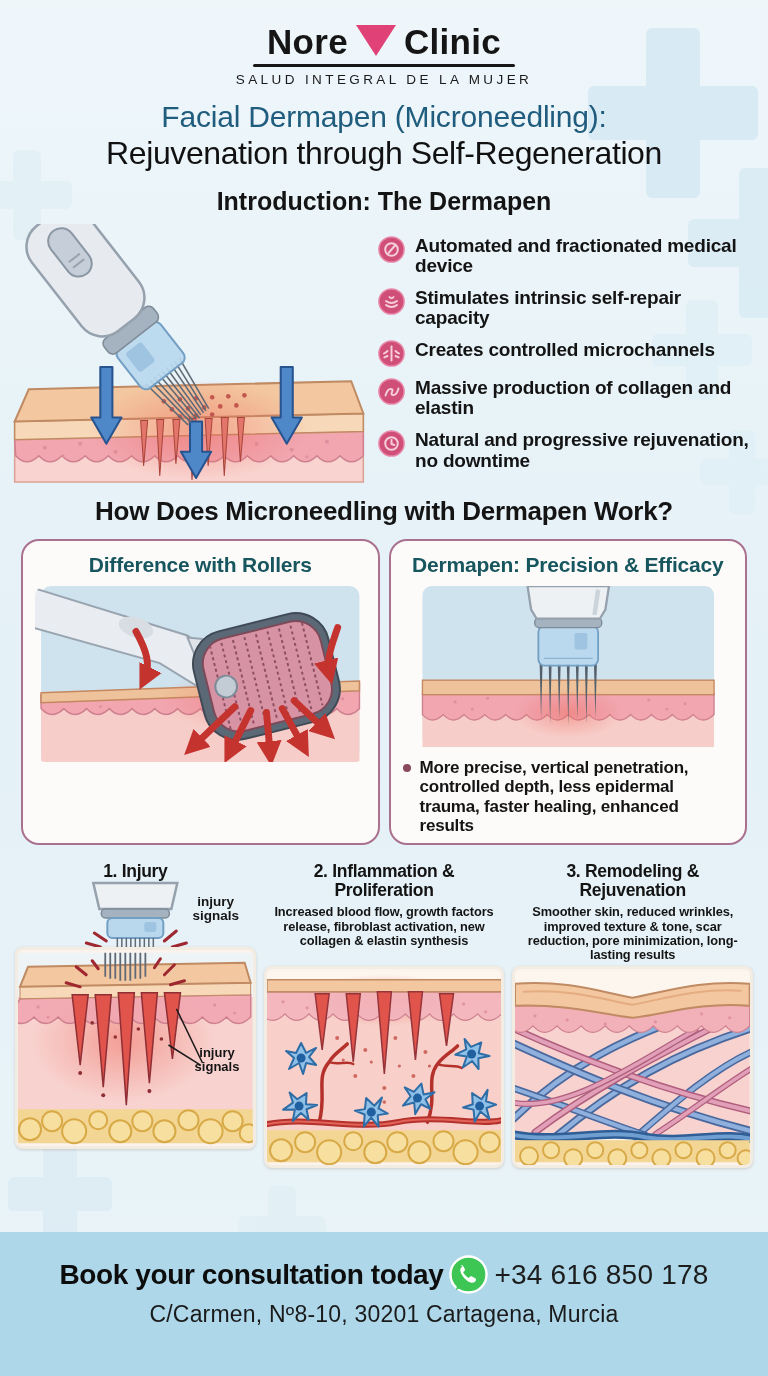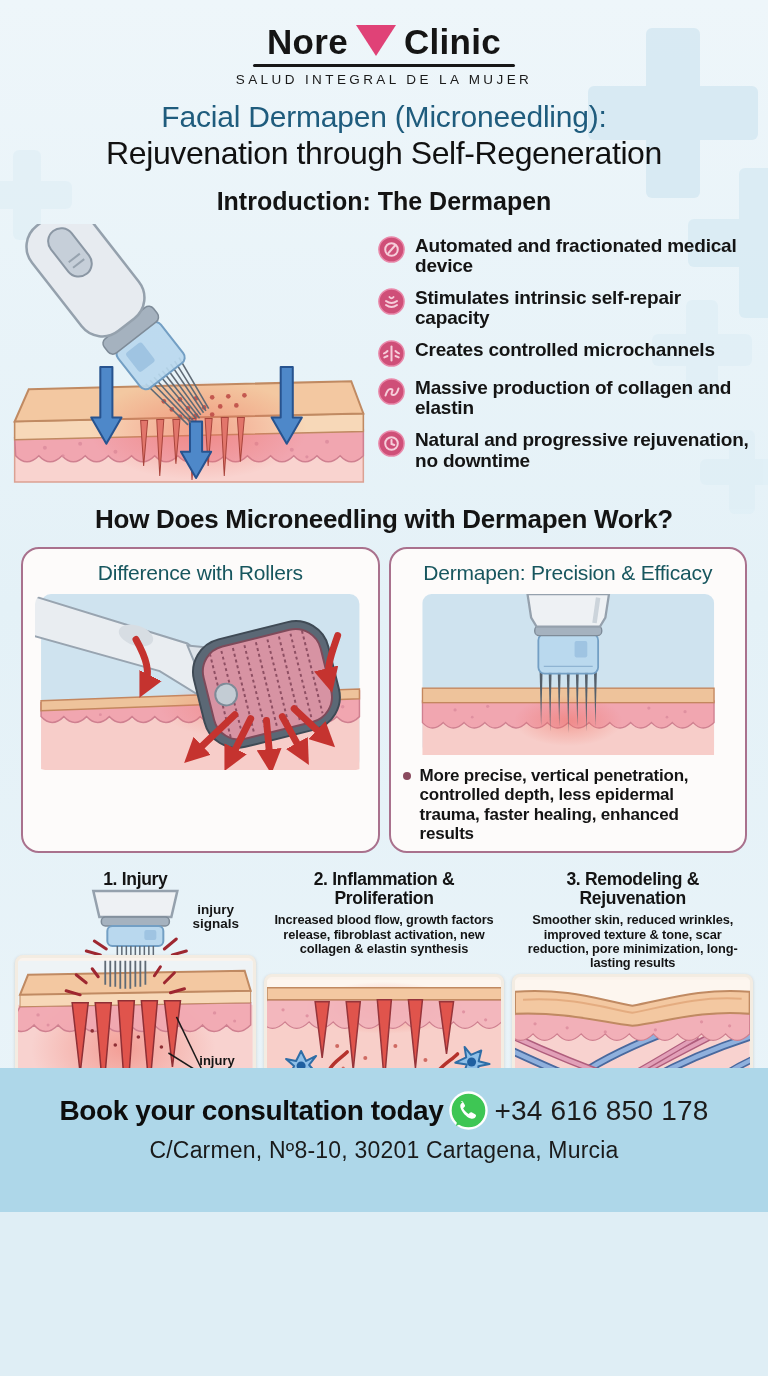--- a/index.html
+++ b/index.html
@@ -1,16 +1,16 @@
 <!DOCTYPE html>
 <html><head>
 <meta charset="utf-8">
 <style>
   html,body{margin:0;padding:0;background:#dfeef5;}
-  .page{position:relative;width:768px;height:1212px;overflow:hidden;margin:0 auto;
+  .page{position:relative;width:768px;height:1376px;overflow:hidden;margin:0 auto;
     background:linear-gradient(180deg,#eef6fa 0%,#e4f1f7 50%,#eaf4f9 100%);
     font-family:"Liberation Sans",sans-serif;color:#141414;}
   
   .cross{position:absolute;opacity:.75;}
   .cross i{position:absolute;background:var(--cc);border-radius:6px;}
   .cross i.v{left:34%;top:0;width:32%;height:100%;}
   .cross i.h{top:34%;left:0;width:100%;height:32%;}
   
   .logo{padding-top:24px;text-align:center;position:relative;z-index:2;}
   .logo-row{display:flex;justify-content:center;align-items:center;gap:7px;
@@ -26,25 +26,25 @@
   
   .intro-heading{margin-top:15px;text-align:center;font-size:25px;font-weight:800;position:relative;z-index:2;}
   .intro-body{display:flex;align-items:flex-start;padding:0 4px;margin-top:0;position:relative;z-index:2;}
   .intro-illus{flex:0 0 372px;height:262px;}
   .intro-illus svg{width:100%;height:100%;display:block;}
   .intro-bullets{flex:1;display:flex;flex-direction:column;gap:11px;padding:12px 14px 0 2px;margin:0;list-style:none;}
   .bullet{display:flex;gap:10px;align-items:flex-start;font-size:19px;font-weight:600;line-height:1.08;letter-spacing:-.2px;}
   .bullet-icon{flex:0 0 27px;height:27px;margin-top:0;}
   .bullet-icon svg{width:27px;height:27px;display:block;}
   
-  .how-heading{margin-top:18px;text-align:center;font-size:26px;font-weight:800;letter-spacing:-.3px;position:relative;z-index:2;}
+  .how-heading{margin-top:10px;text-align:center;font-size:26px;font-weight:800;letter-spacing:-.3px;position:relative;z-index:2;}
   .cards{display:flex;gap:9px;padding:0 21px;margin-top:12px;position:relative;z-index:2;}
   .card{flex:1;height:306px;background:#fdfbfa;border:2.5px solid #a9718d;border-radius:18px;
     box-sizing:border-box;padding:9px 12px 8px 12px;display:flex;flex-direction:column;}
-  .card-title{text-align:center;font-size:21px;font-weight:400;color:#17565e;margin:3px 0 9px 0;letter-spacing:-.2px;}
+  .card-title{text-align:center;font-size:21px;font-weight:700;color:#17565e;margin:3px 0 9px 0;letter-spacing:-.2px;}
   .card-illus{height:176px;border-radius:10px;overflow:hidden;}
   .card-illus svg{width:100%;height:100%;display:block;}
   .card-bullet{display:flex;gap:9px;margin-top:11px;font-size:17px;font-weight:700;line-height:1.13;letter-spacing:-.2px;}
   .card-dot{width:8px;height:8px;border-radius:50%;background:#8a4a5e;margin-top:6px;flex:0 0 auto;}
   
   .steps{display:flex;gap:8px;padding:0 15px;margin-top:17px;position:relative;z-index:2;}
   .step{flex:1;display:flex;flex-direction:column;min-width:0;}
   .step-title{text-align:center;font-size:17.5px;font-weight:800;letter-spacing:-.3px;line-height:1.1;}
   .step-desc{text-align:center;font-size:12.8px;font-weight:700;line-height:1.12;margin-top:5px;height:61px;letter-spacing:-.1px;}
   .step-pen{position:relative;height:66px;}

